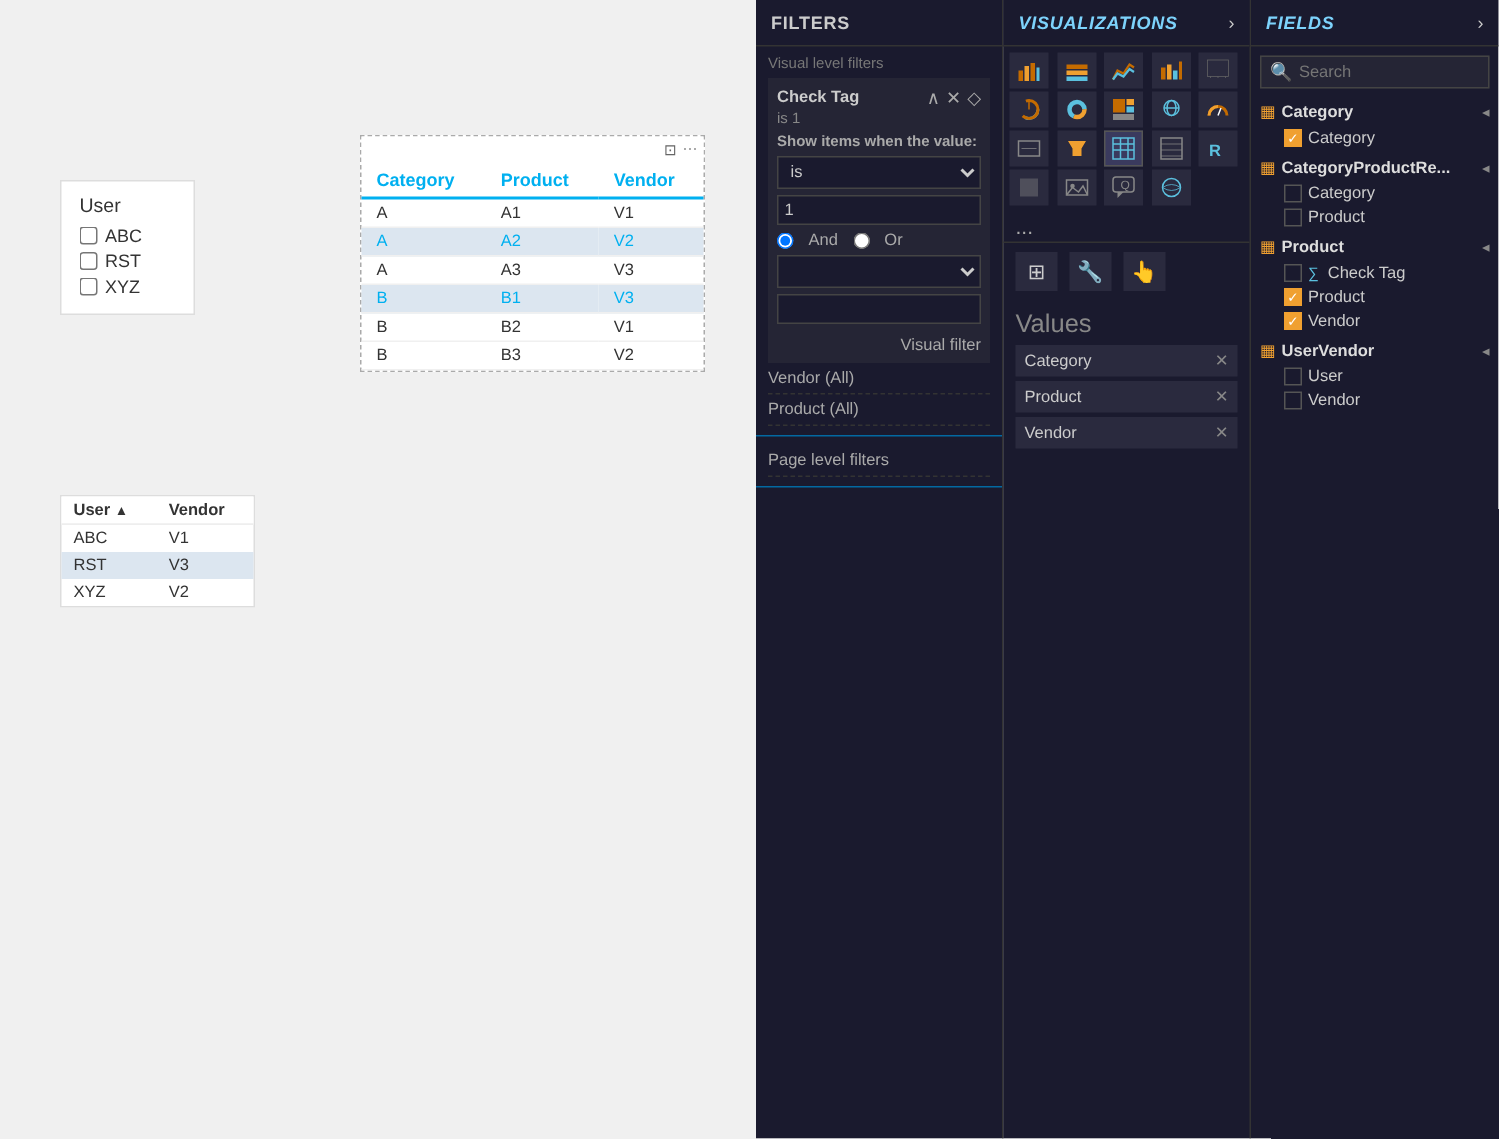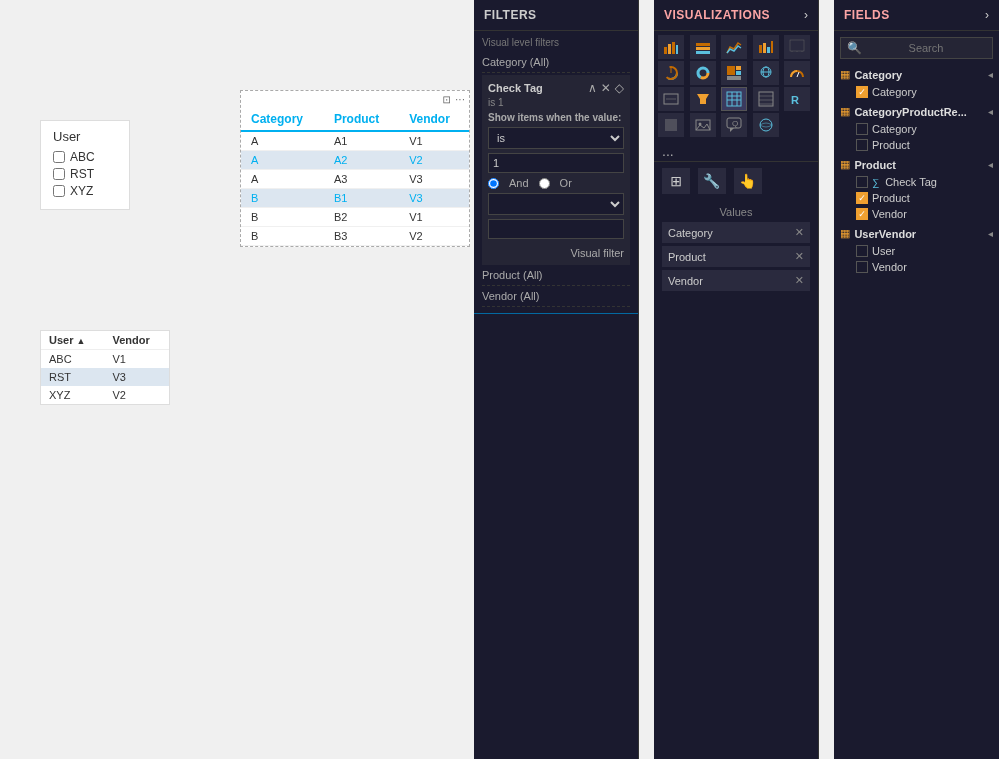--- a/index.html
+++ b/index.html
@@ -85,21 +85,21 @@
     .data-grid td {
       padding: 3px 10px;
       font-size: 11px;
       color: #333;
       border-bottom: 1px solid #f0f0f0;
     }
     .data-grid tr.highlight td { background: #dce6f0; color: #00b0f0; }
     .data-grid tr.highlight td:last-child { color: #00b0f0; }
 
     
-    .right-panels { display: flex; height: 100%; gap: 15px; }
+    .right-panels { display: flex; height: 100%; }
 
     
     .viz-panel {
       width: 165px;
       background: #1a1a2e;
       color: #ccc;
       display: flex;
       flex-direction: column;
       border-right: 1px solid #333;
     }
@@ -114,21 +114,21 @@
     }
 
     .panel-header {
       display: flex;
       justify-content: space-between;
       align-items: center;
       padding: 8px 10px;
       background: #1a1a2e;
       border-bottom: 1px solid #333;
     }
-    .panel-header-title { font-size: 12px; font-weight: 600; color: #fca5a5; letter-spacing: 0.5px; text-transform: uppercase; }
+    .panel-header-title { font-size: 12px; font-weight: 600; color: #7dd3fc; letter-spacing: 0.5px; text-transform: uppercase; font-style: italic; }
     .panel-header-arrow { color: #ccc; font-size: 12px; cursor: pointer; }
 
     
     .viz-icons-grid {
       display: grid;
       grid-template-columns: repeat(5, 1fr);
       gap: 2px;
       padding: 4px;
     }
     .viz-icon {
@@ -154,21 +154,21 @@
       width: 28px; height: 26px;
       background: #2a2a3e;
       display: flex; align-items: center; justify-content: center;
       cursor: pointer;
       color: #ccc;
       font-size: 14px;
     }
 
     
     .values-section { padding: 6px 8px; }
-    .values-label { font-size: 11px; color: #888; margin-bottom: 4px; text-align: center; }
+    .values-label { font-size: 17px; color: #888; margin-bottom: 4px; }
     .value-row {
       display: flex;
       justify-content: space-between;
       align-items: center;
       background: #2a2a3e;
       padding: 4px 6px;
       margin-bottom: 3px;
       font-size: 11px;
       color: #ccc;
     }
@@ -267,21 +267,20 @@
       padding: 3px 6px;
       gap: 4px;
     }
     .search-box input {
       background: transparent;
       border: none;
       color: #ccc;
       font-size: 11px;
       width: 100%;
       outline: none;
-      text-align: center;
     }
     .search-icon { color: #888; font-size: 12px; }
 
     .fields-tree { overflow-y: auto; flex: 1; }
 
     .field-group { margin-bottom: 2px; }
     .field-group-header {
       display: flex;
       align-items: center;
       padding: 3px 6px;
@@ -409,21 +408,20 @@
   </div>
 
   <div class="right-panels">
 
     <div class="filters-panel">
       <div class="filters-header">FILTERS</div>
 
       <div class="filter-section">
         <div class="filter-section-label">Visual level filters</div>
 
-        <div class="filter-item">Category (All)</div>
 
         <div class="filter-expanded">
           <div class="filter-expanded-header">
             <span class="filter-expanded-title">Check Tag</span>
             <span style="display:flex;gap:4px;">
               <span style="color:#aaa;cursor:pointer;">∧</span>
               <span style="color:#aaa;cursor:pointer;">✕</span>
               <span style="color:#aaa;cursor:pointer;">◇</span>
             </span>
           </div>
@@ -445,25 +443,28 @@
           <select class="filter-select">
             <option></option>
             <option>is</option>
           </select>
           <input class="filter-input" type="text" value="" style="">
           <div class="filter-apply-btn">
             <button class="apply-btn">Visual filter</button>
           </div>
         </div>
 
+        <div class="filter-item">Vendor (All)</div>
+
         <div class="filter-item">Product (All)</div>
-
-        <div class="filter-item">Vendor (All)</div>
-      </div>
-
+      </div>
+
+      <div class="filter-section">
+        <div class="filter-item">Page level filters</div>
+      </div>
     </div>
 
     <div class="viz-panel">
       <div class="panel-header">
         <span class="panel-header-title">VISUALIZATIONS</span>
         <span class="panel-header-arrow">›</span>
       </div>
 
       <div class="viz-icons-grid">
 

